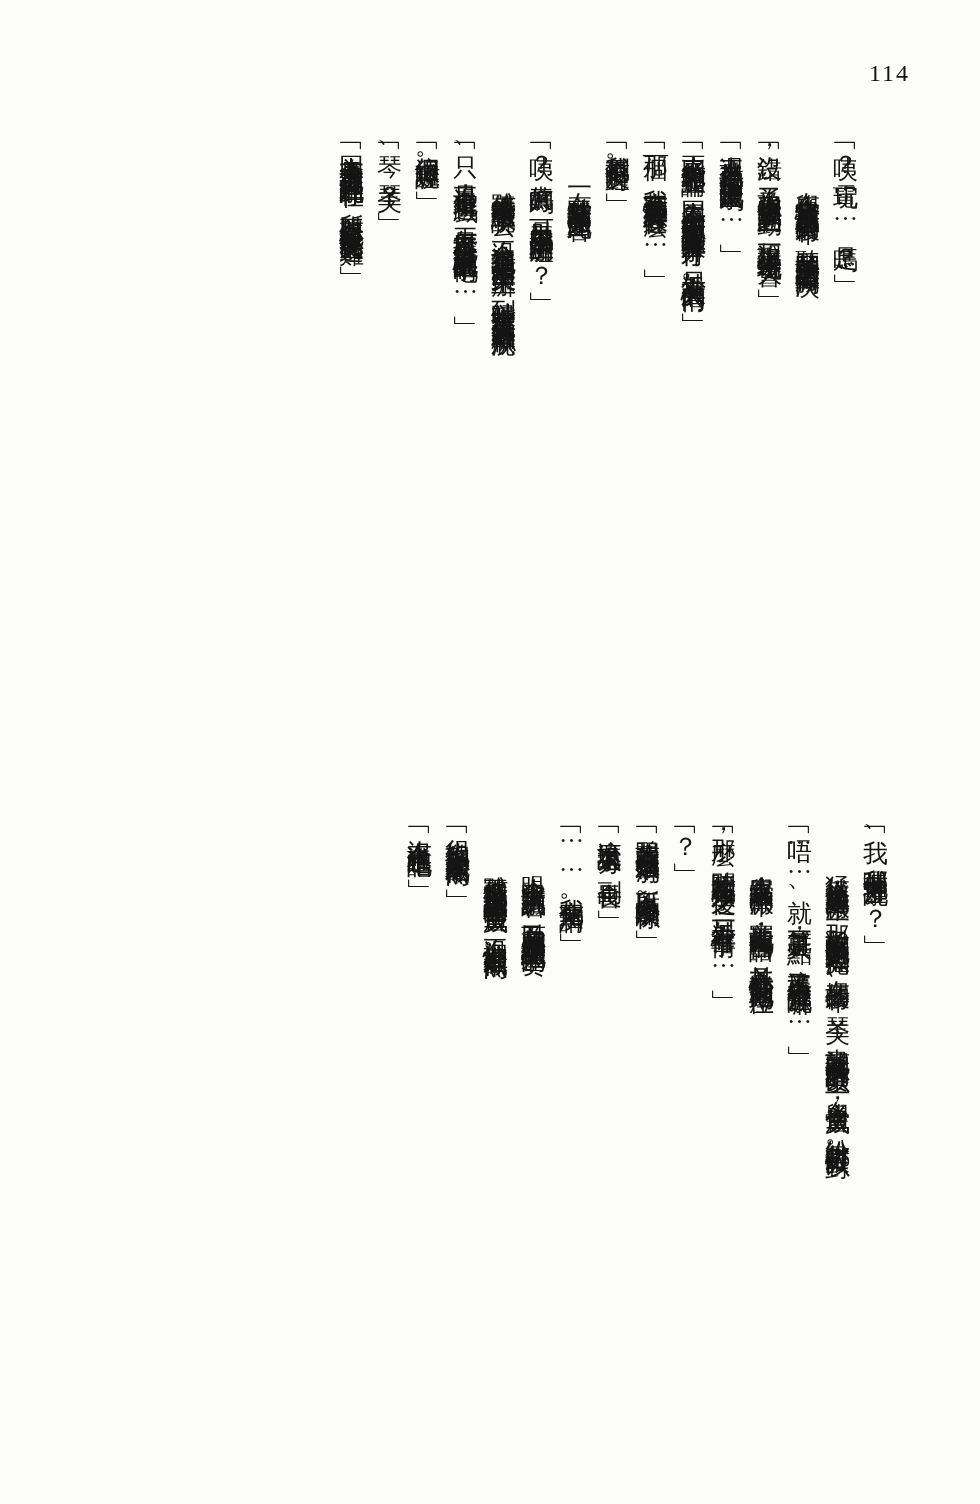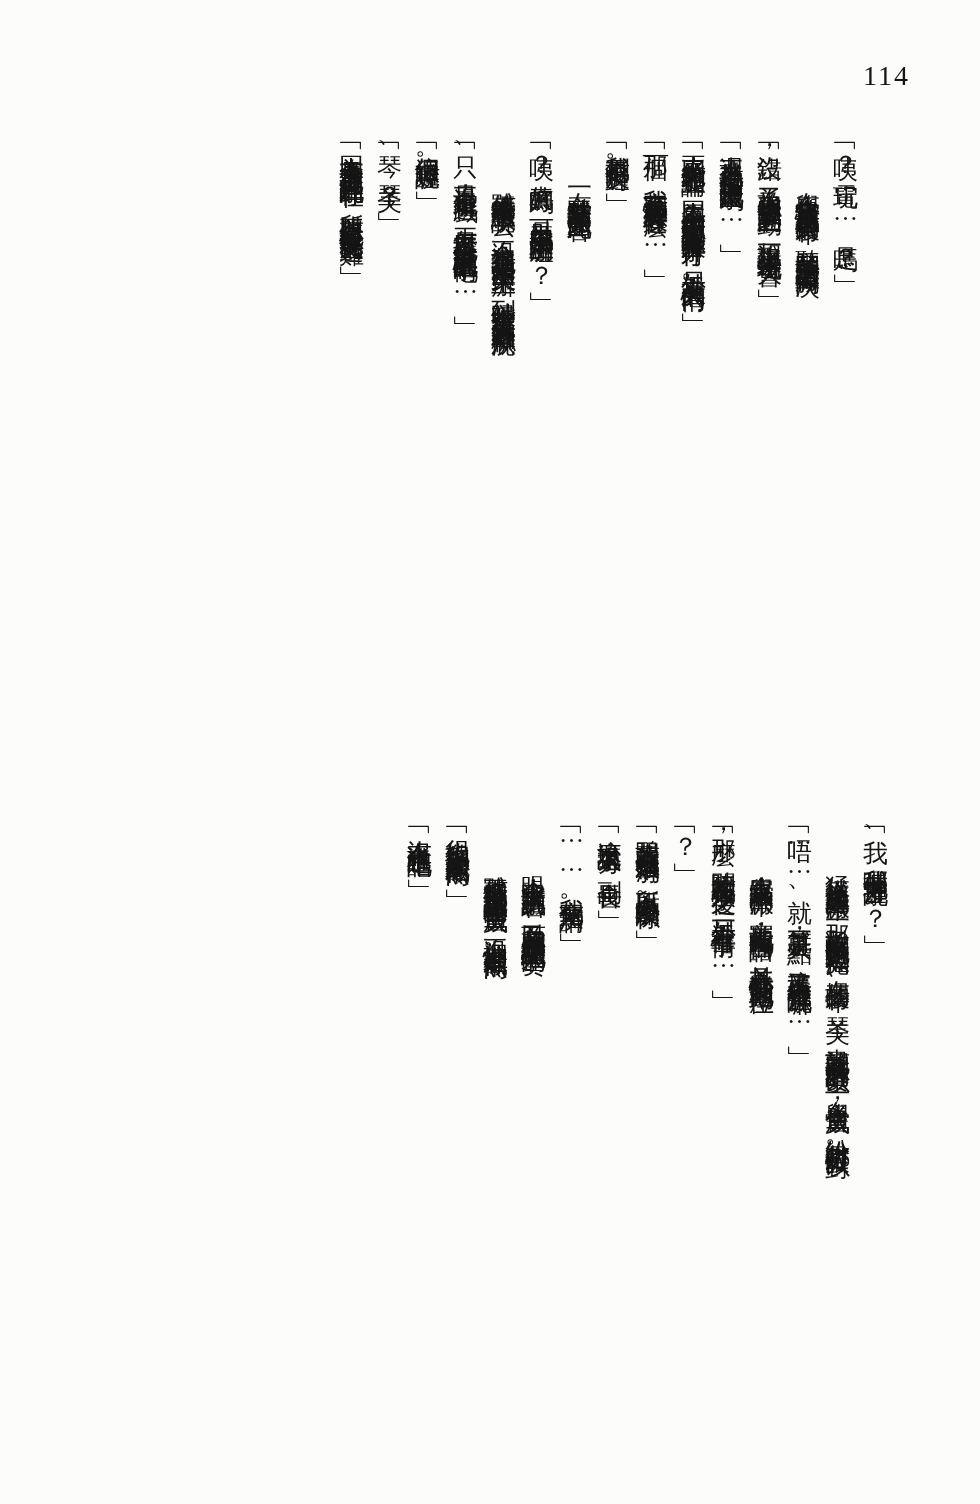--- a/index.html
+++ b/index.html
@@ -17,21 +17,21 @@
     position: relative;
     width: 980px;
     height: 1504px;
     overflow: hidden;
     background: var(--paper, #fcfcfa);
   }
   .page-number {
     position: absolute;
     top: 60px;
     right: 70px;
-    font-size: 28px;
+    font-size: 24px;
     letter-spacing: 2px;
     color: var(--ink, #151515);
   }
   .text-block {
     position: absolute;
     writing-mode: vertical-rl;
     text-orientation: upright;
     height: 628px;
   }
   .block-top {

